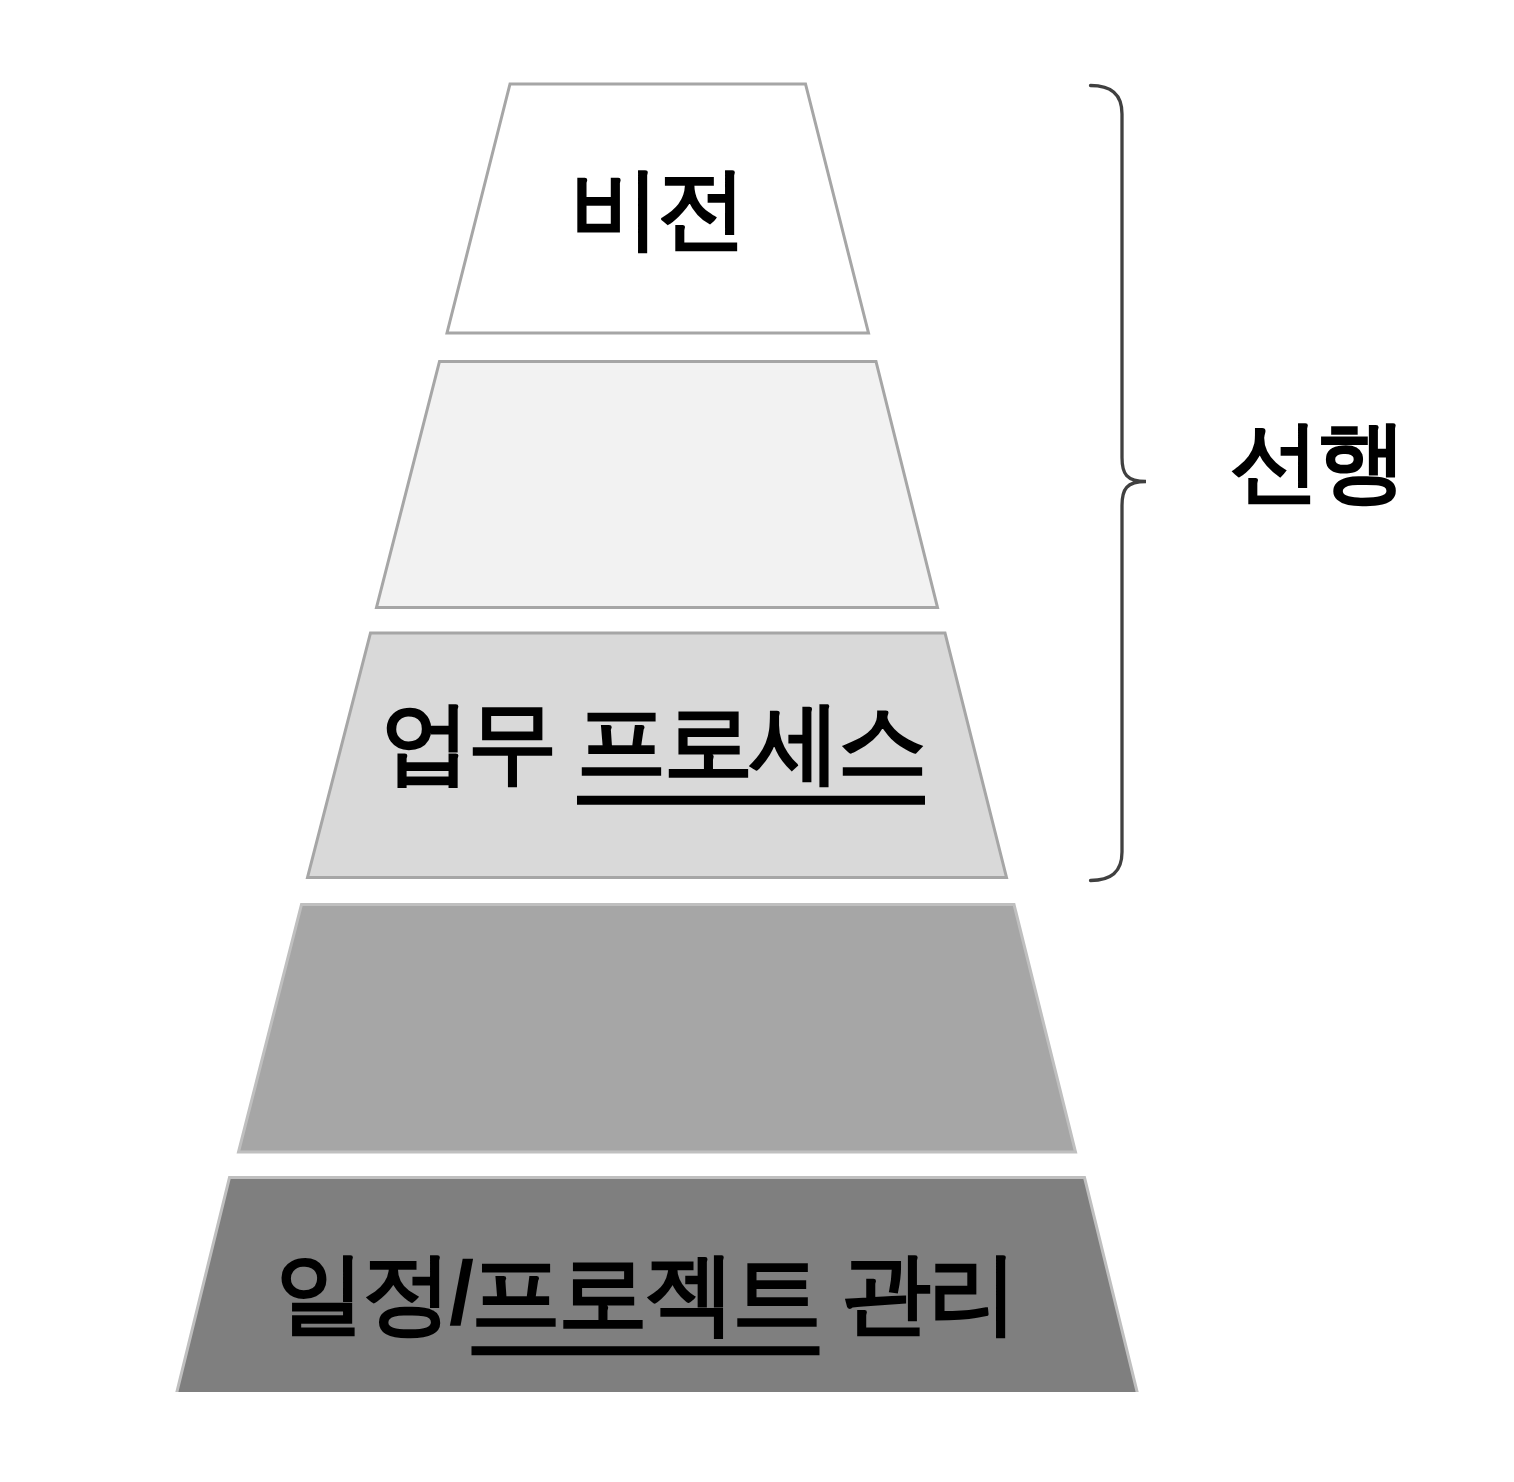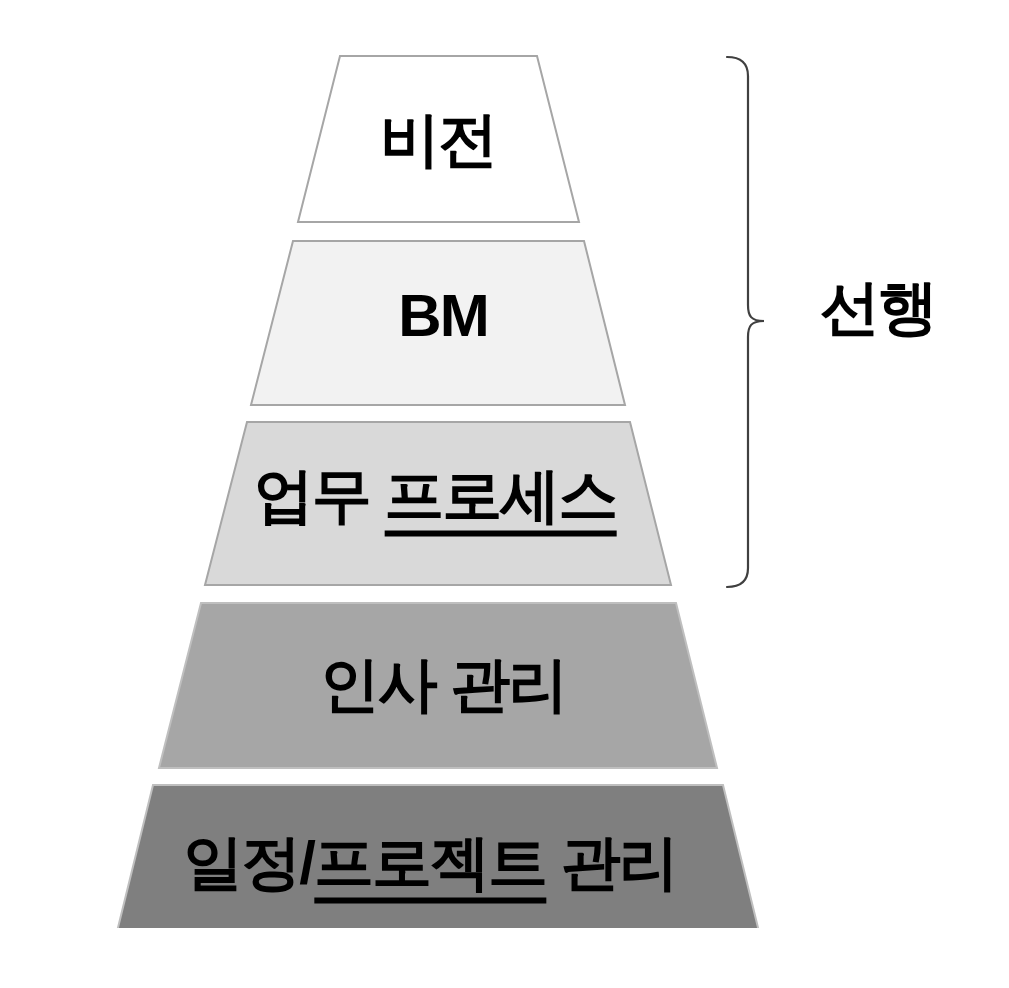--- a/index.html
+++ b/index.html
@@ -72,31 +72,25 @@
 
     <polygon points="153,785 723,785 763,948 113,948" stroke-width="2" fill="#7f7f7f" stroke="#bfbfbf"></polygon>
 
     <path d="M 727,57 C 740,57 748,62 748,76 L 748,305 C 748,316 751,321 764,321 C 751,321 748,326 748,337 L 748,568 C 748,582 740,587 727,587" fill="none" stroke-width="2.2" stroke-linecap="round" stroke="#404040"></path>
   </svg>
 
   <div class="lvl-label" style="left:438px; top:140px;">
     <span>비전</span>
   </div>
 
-  <div class="lvl-label" style="left:443px; top:315px;">
-    <span>BM</span>
-  </div>
 
   <div class="lvl-label" style="left:435px; top:496px;text-align:right;">
     <span>업무 </span><span class="u">프로세스</span>
   </div>
 
-  <div class="lvl-label" style="left:443px; top:685px;">
-    <span>인사 관리</span>
-  </div>
 
   <div class="lvl-label" style="left:430px; top:863px;text-align:right;">
     <span>일정/</span><span class="u">프로젝트</span><span> 관리</span>
   </div>
 
   <div class="side-label" style="left:878px; top:308px;">
     <span class="line">선행</span>
   </div>
 
 </div>

